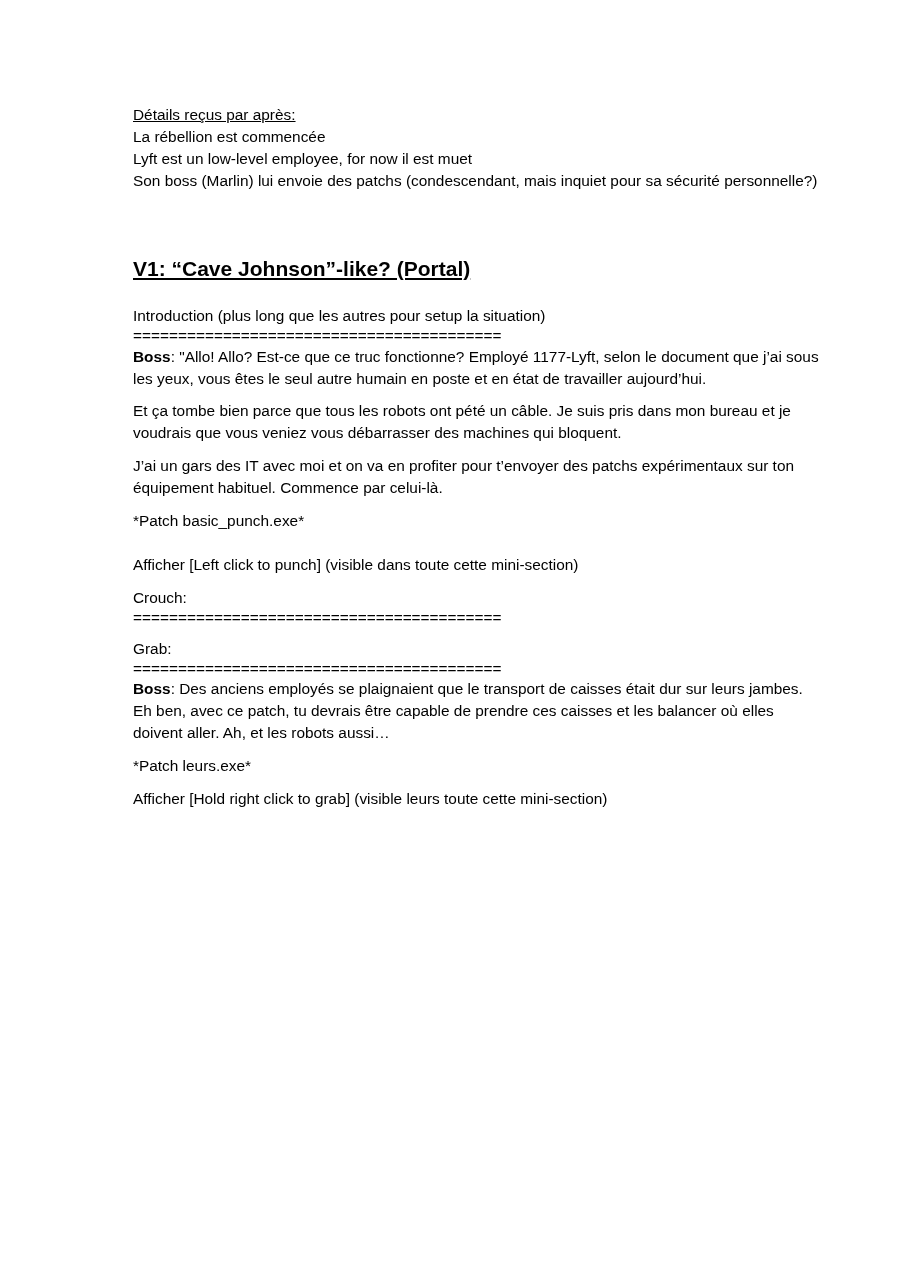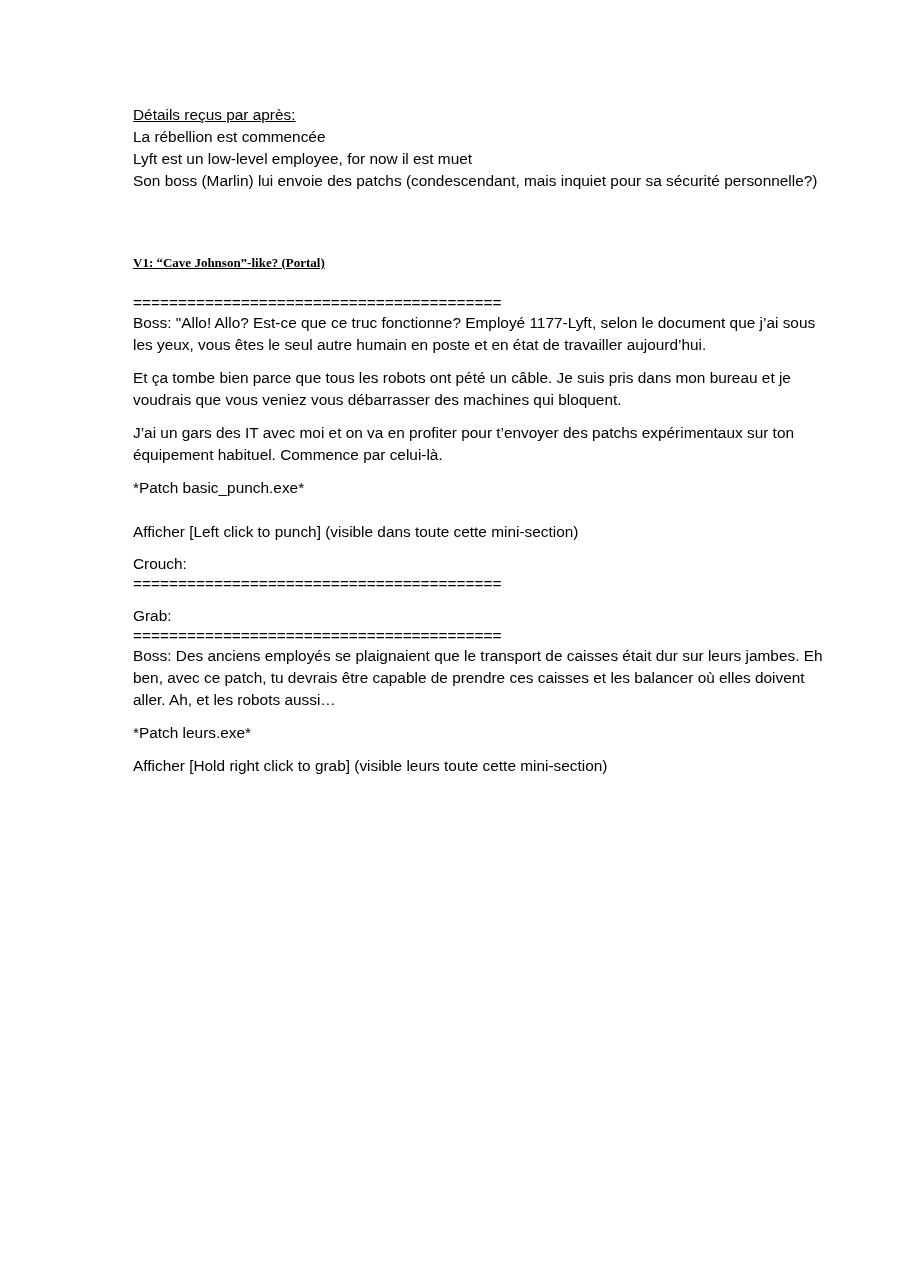--- a/index.html
+++ b/index.html
@@ -42,54 +42,54 @@
   }
   .spacer-md {
     height: 22px;
   }
   .spacer-sm {
     height: 11px;
   }
   .heading {
     font-weight: bold;
     text-decoration: underline;
-    font-size: 13px;
-    font-family: Liberation Serif, serif;
+    font-size: 21px;
   }
   .rule {
     font-size: 15.4px;
     letter-spacing: 0px;
     white-space: nowrap;
     overflow: hidden;
     line-height: 1.2;
   }
   .block {
     margin: 0;
   }
   .lead {
-    font-weight: normal;
+    font-weight: bold;
   }
 </style>
 </head>
 <body>
 
 <div class="page">
   <div class="doc">
 
     <div class="para underline">Détails reçus par après:</div>
     <div class="para">La rébellion est commencée</div>
     <div class="para">Lyft est un low-level employee, for now il est muet</div>
     <div class="para">Son boss (Marlin) lui envoie des patchs (condescendant, mais inquiet pour sa sécurité personnelle?)</div>
 
     <div class="spacer-lg"></div>
 
     <div class="para heading">V1: “Cave Johnson”-like? (Portal)</div>
 
     <div class="spacer-md"></div>
 
+    <div class="para">Introduction (plus long que les autres pour setup la situation)</div>
     <div class="para rule">=========================================</div>
     <div class="para block"><span class="lead">Boss</span><span>: "Allo! Allo? Est-ce que ce truc fonctionne? Employé 1177-Lyft, selon le document que j’ai sous les yeux, vous êtes le seul autre humain en poste et en état de travailler aujourd’hui.</span></div>
 
     <div class="spacer-sm"></div>
 
     <div class="para">Et ça tombe bien parce que tous les robots ont pété un câble. Je suis pris dans mon bureau et je voudrais que vous veniez vous débarrasser des machines qui bloquent.</div>
 
     <div class="spacer-sm"></div>
 
     <div class="para">J’ai un gars des IT avec moi et on va en profiter pour t’envoyer des patchs expérimentaux sur ton équipement habituel. Commence par celui-là.</div>

